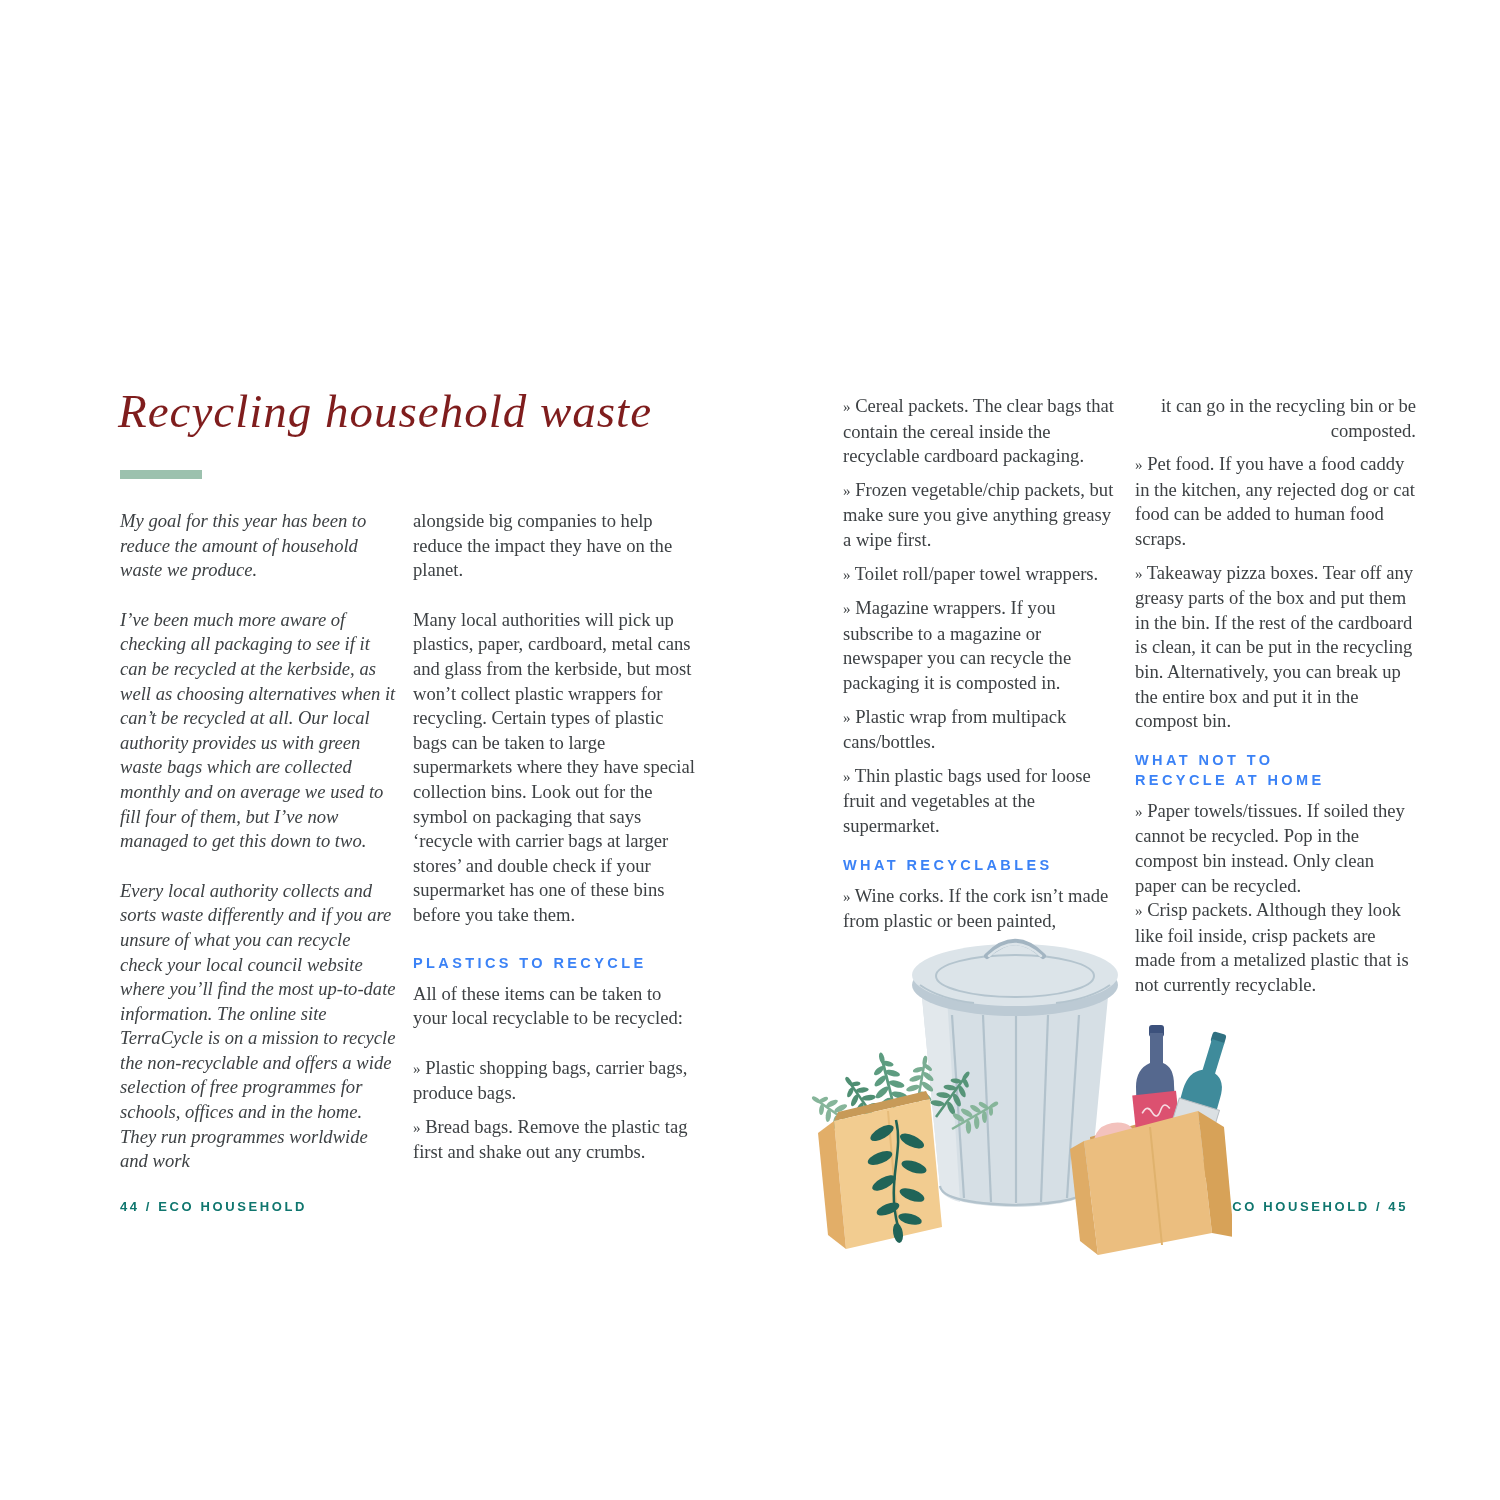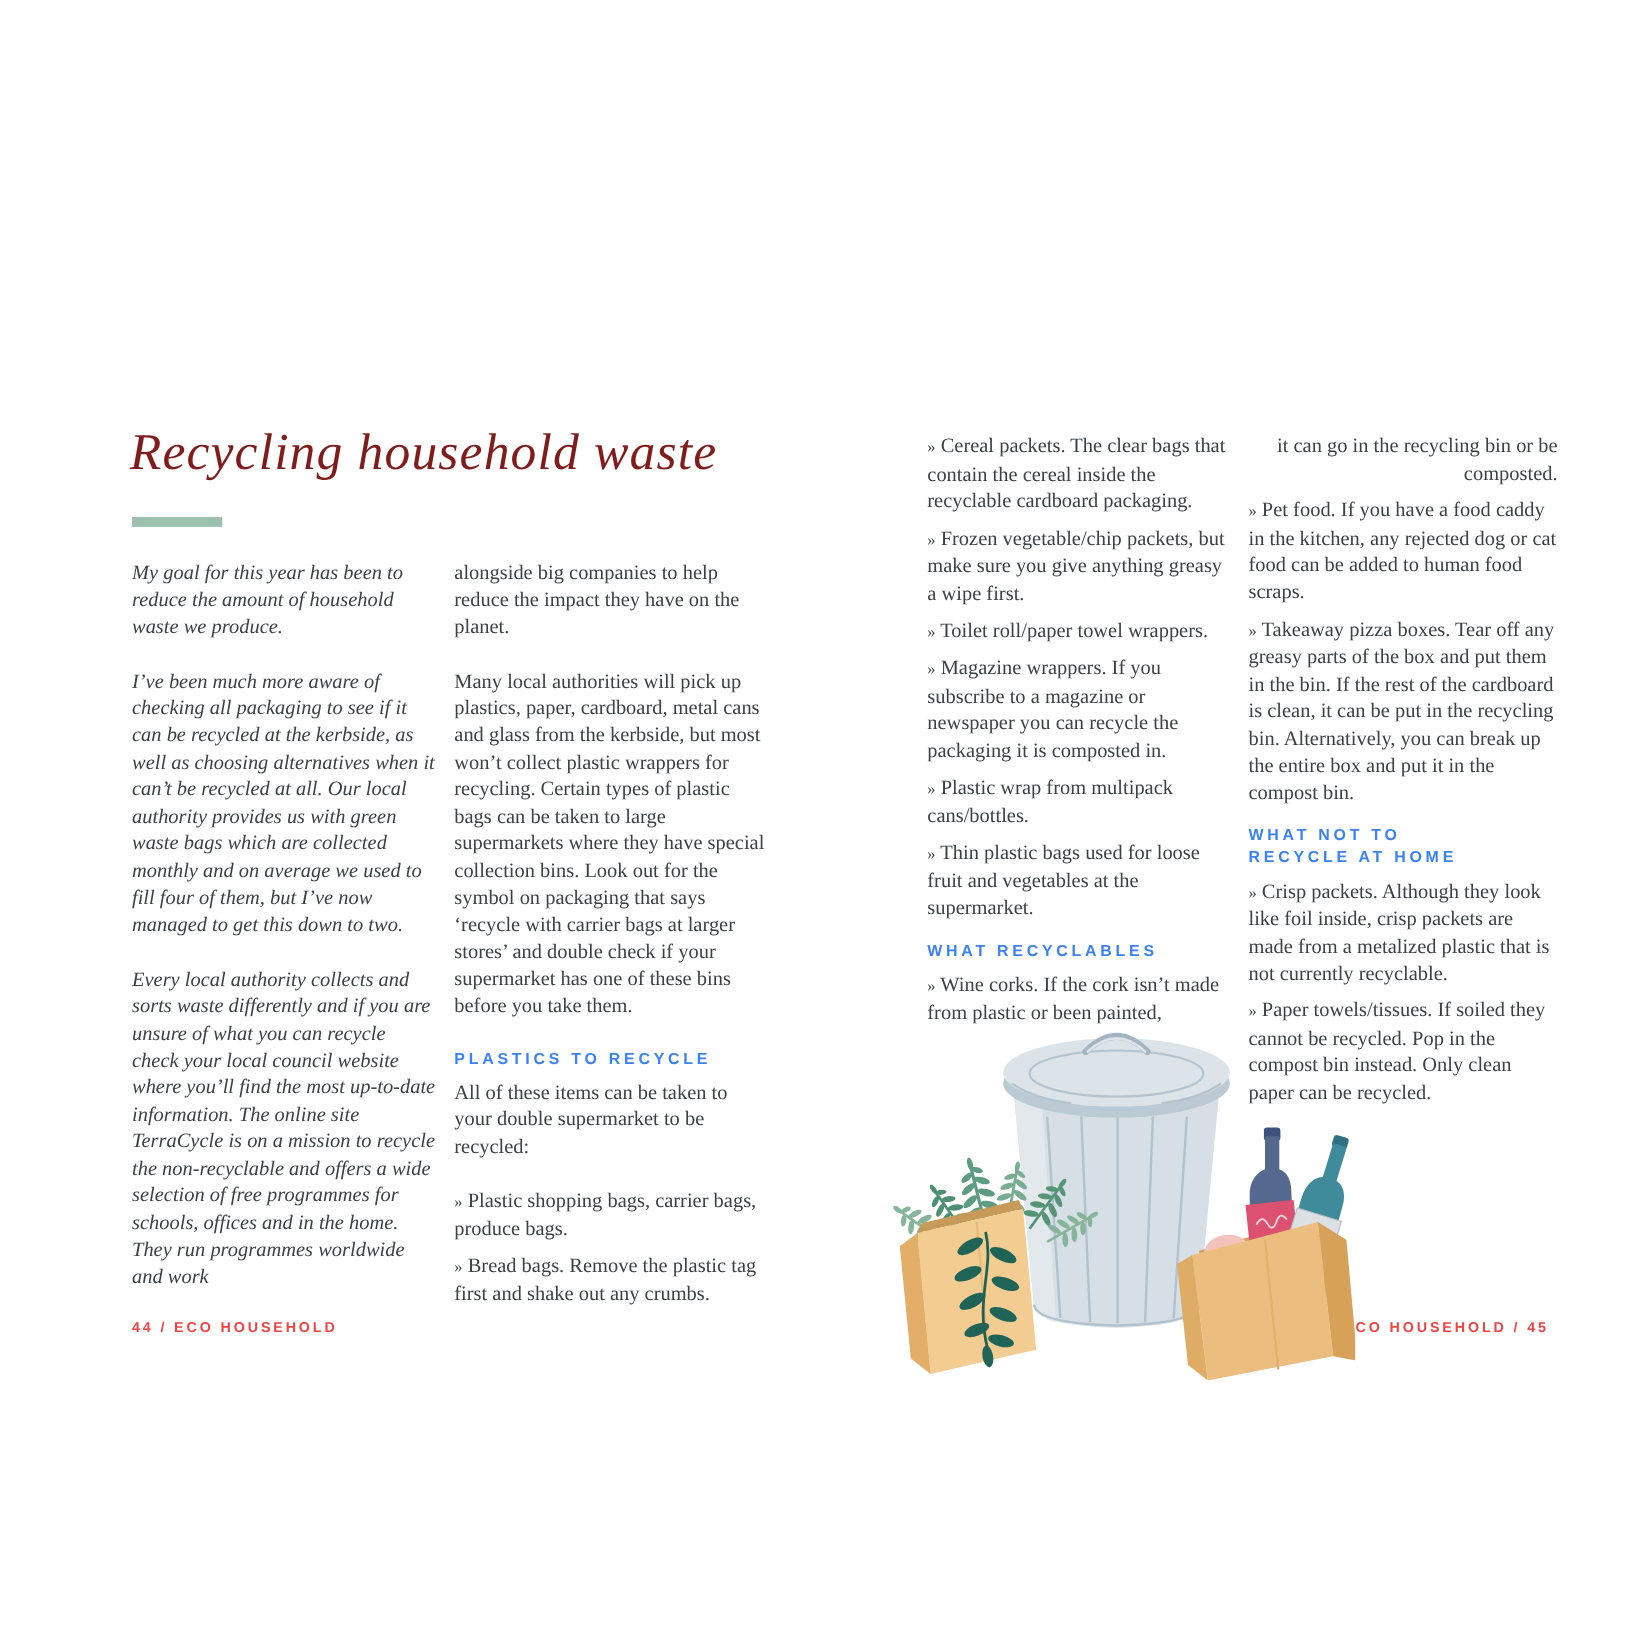--- a/index.html
+++ b/index.html
@@ -28,21 +28,21 @@
   .col p.last{margin:0;}
   .bullet .glyph{font-size:15px;}
   .sec-heading{
     font-family:"Liberation Sans", sans-serif;font-size:14.5px;font-weight:700;
     letter-spacing:3.4px;color:#3b82f6;margin:16px 0 9px 0;white-space:pre-line;line-height:20px;
   }
   .sec-heading.tight{margin-top:0;}
   .intro-after-heading{margin:0 0 25px 0;}
   .folio{
     position:absolute;top:1199px;font-family:"Liberation Sans", sans-serif;
-    font-size:13px;font-weight:700;letter-spacing:2.6px;color:#ef4444;white-space:nowrap;text-align:right;
+    font-size:13px;font-weight:700;letter-spacing:2.6px;color:#0f766e;white-space:nowrap;text-align:right;
   }
   .folio-left{left:120px;}
   .folio-right{right:92px;}
   .illustration{position:absolute;left:800px;top:915px;width:432px;height:340px;}
 </style>
 </head>
 <body>
 
 <div class="spread">
 
@@ -52,21 +52,21 @@
   <div class="col col-l1">
     <p>My goal for this year has been to reduce the amount of household waste we produce.</p>
     <p>I’ve been much more aware of checking all packaging to see if it can be recycled at the kerbside, as well as choosing alternatives when it can’t be recycled at all. Our local authority provides us with green waste bags which are collected monthly and on average we used to fill four of them, but I’ve now managed to get this down to two.</p>
     <p class="last">Every local authority collects and sorts waste differently and if you are unsure of what you can recycle check your local council website where you’ll find the most up-to-date information. The online site TerraCycle is on a mission to recycle the non-recyclable and offers a wide selection of free programmes for schools, offices and in the home. They run programmes worldwide and work</p>
   </div>
 
   <div class="col col-l2">
     <p>alongside big companies to help reduce the impact they have on the planet.</p>
     <p>Many local authorities will pick up plastics, paper, cardboard, metal cans and glass from the kerbside, but most won’t collect plastic wrappers for recycling. Certain types of plastic bags can be taken to large supermarkets where they have special collection bins. Look out for the symbol on packaging that says ‘recycle with carrier bags at larger stores’ and double check if your supermarket has one of these bins before you take them.</p>
     <h2 class="sec-heading tight">PLASTICS TO RECYCLE</h2>
-    <p class="intro-after-heading">All of these items can be taken to your double supermarket to be recycled:</p>
+    <p class="intro-after-heading">All of these items can be taken to your local recyclable to be recycled:</p>
     <p class="bullet"><span class="glyph">»</span> <span>Plastic shopping bags, carrier bags, produce bags.</span></p>
     <p class="bullet last"><span class="glyph">»</span> <span>Bread bags. Remove the plastic tag first and shake out any crumbs.</span></p>
   </div>
 
   <div class="folio folio-left">44 / ECO HOUSEHOLD</div>
 
   <div class="col col-r1">
     <p class="bullet"><span class="glyph">»</span> <span>Cereal packets. The clear bags that contain the cereal inside the recyclable cardboard packaging.</span></p>
     <p class="bullet"><span class="glyph">»</span> <span>Frozen vegetable/chip packets, but make sure you give anything greasy a wipe first.</span></p>
     <p class="bullet"><span class="glyph">»</span> <span>Toilet roll/paper towel wrappers.</span></p>
@@ -76,22 +76,22 @@
     <h2 class="sec-heading">WHAT RECYCLABLES</h2>
     <p class="bullet last"><span class="glyph">»</span> <span>Wine corks. If the cork isn’t made from plastic or been painted,</span></p>
   </div>
 
   <div class="col col-r2">
     <p class="cont">it can go in the recycling bin or be composted.</p>
     <p class="bullet"><span class="glyph">»</span> <span>Pet food. If you have a food caddy in the kitchen, any rejected dog or cat food can be added to human food scraps.</span></p>
     <p class="bullet"><span class="glyph">»</span> <span>Takeaway pizza boxes. Tear off any greasy parts of the box and put them in the bin. If the rest of the cardboard is clean, it can be put in the recycling bin. Alternatively, you can break up the entire box and put it in the compost bin.</span></p>
     <h2 class="sec-heading">WHAT NOT TO
 RECYCLE AT HOME</h2>
+    <p class="bullet last"><span class="glyph">»</span> <span>Paper towels/tissues. If soiled they cannot be recycled. Pop in the compost bin instead. Only clean paper can be recycled.</span></p>
     <p class="bullet"><span class="glyph">»</span> <span>Crisp packets. Although they look like foil inside, crisp packets are made from a metalized plastic that is not currently recyclable.</span></p>
-    <p class="bullet last"><span class="glyph">»</span> <span>Paper towels/tissues. If soiled they cannot be recycled. Pop in the compost bin instead. Only clean paper can be recycled.</span></p>
   </div>
 
   <div class="folio folio-right">ECO HOUSEHOLD / 45</div>
 
   <svg class="illustration" viewBox="0 0 432 340" aria-hidden="true">
     <defs>
       <g id="frond">
         <path d="M0,0 L0,-48" stroke="currentColor" stroke-width="2.5" fill="none"></path>
         <ellipse cx="-7" cy="-12" rx="7" ry="2.8" fill="currentColor" transform="rotate(-28 -7 -12)"></ellipse>
         <ellipse cx="7" cy="-16" rx="7" ry="2.8" fill="currentColor" transform="rotate(28 7 -16)"></ellipse>

